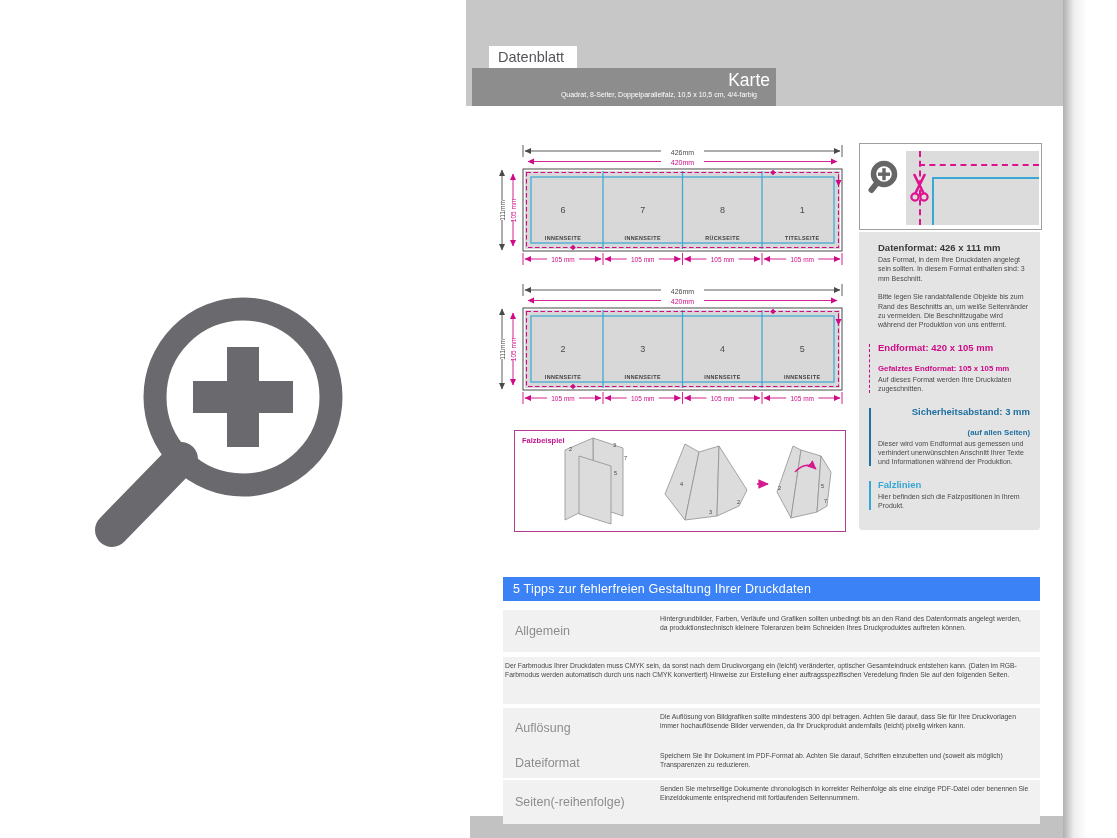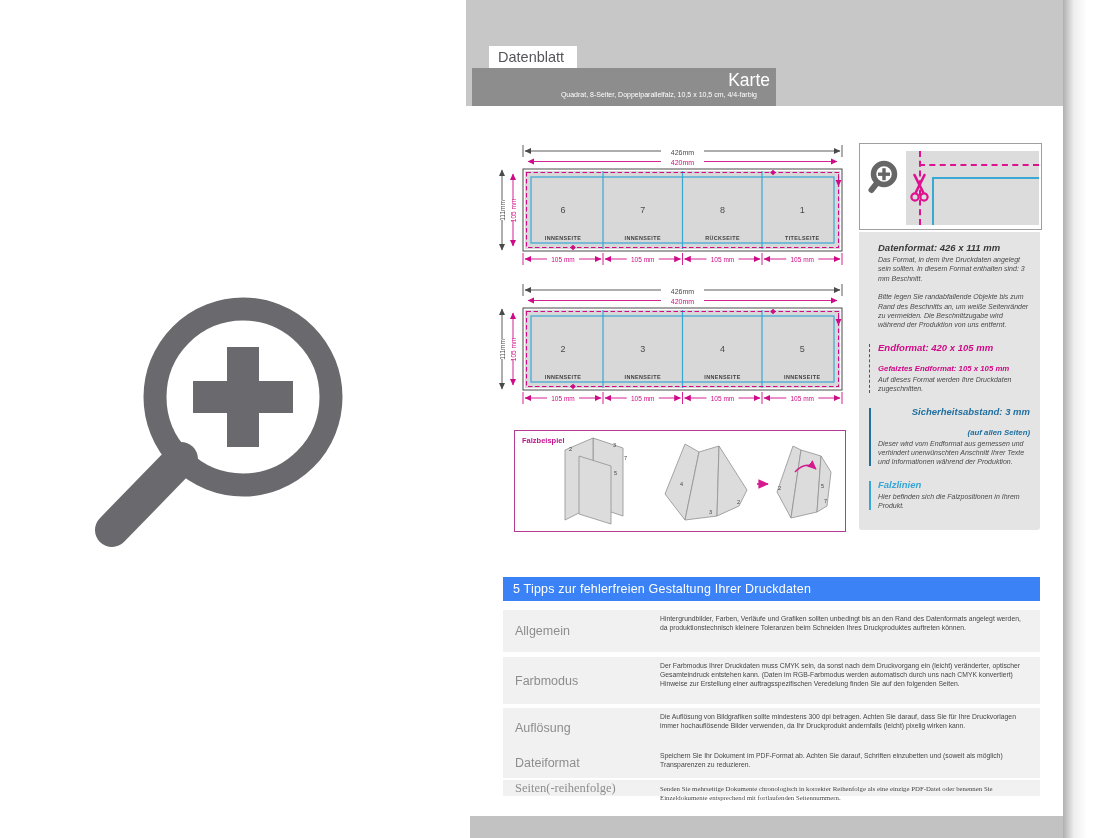--- a/index.html
+++ b/index.html
@@ -21,21 +21,21 @@
   .falz-box{left:514px;top:430px;width:330px;height:100px;border:1px solid #b53b90;background:#fff;}
   .falz-label{position:absolute;left:7px;top:5px;color:#c0128c;font-size:7.5px;font-weight:bold;}
   
   .info-top{left:859px;top:143px;width:181px;height:85px;background:#fff;border:1px solid #9f9f9f;}
   .mini{position:absolute;left:46px;top:7px;right:2px;bottom:4px;background:#dcdcdc;}
   .mini .dash-h{position:absolute;left:13px;right:0;top:13px;border-top:2px dashed #e01190;}
   .mini .dash-v{position:absolute;left:13px;top:0;bottom:0;border-left:2px dashed #e01190;}
   .mini .blue-corner{position:absolute;left:26px;top:26px;right:0;bottom:0;
        border-top:2px solid #3aa7d4;border-left:2px solid #3aa7d4;}
   .info-gray{left:859px;top:232px;width:181px;height:298px;background:#e4e4e4;
-       padding:10px 10px 12px 10px;box-sizing:border-box;border-radius:0 0 3px 3px;font-style:italic;}
+       padding:10px 10px 12px 10px;box-sizing:border-box;border-radius:0 0 3px 3px;}
   .sec{position:relative;padding-left:9px;}
   .sec+.sec{margin-top:9px;}
   .sec.sp{margin-top:12px;}
   .sec .h{font-size:9.5px;font-weight:bold;}
   .sec .sh{font-size:7.8px;font-weight:bold;margin-top:11px;}
   .sec .b{font-size:7px;line-height:9.4px;color:#4a4a4a;margin-top:2px;}
   .dark{color:#3a3a3c;} .mag{color:#cf0a86;} .blue{color:#1f6f9f;text-align:right;} .cyan{color:#35a6d6;}
   .bar-m::before{content:'';position:absolute;left:0;top:2px;bottom:1px;border-left:1px dashed #cf0a86;}
   .bar-b::before{content:'';position:absolute;left:0;top:2px;bottom:1px;border-left:2px solid #1f6f9f;}
   .bar-c::before{content:'';position:absolute;left:0;top:2px;bottom:1px;border-left:2px solid #35a6d6;}
@@ -291,28 +291,27 @@
   </div>
 </div>
 
 <div class="abs tips">
   <div class="tips-header">5 Tipps zur fehlerfreien Gestaltung Ihrer Druckdaten</div>
   <div class="trow" style="top:33px;height:42px;">
     <div class="tlabel">Allgemein</div>
     <div class="ttext">Hintergrundbilder, Farben, Verläufe und Grafiken sollten unbedingt bis an den Rand des Datenformats angelegt werden, da produktionstechnisch kleinere Toleranzen beim Schneiden Ihres Druckproduktes auftreten können.</div>
   </div>
   <div class="trow" style="top:80px;height:47px;">
-    <div class="tlabel">Farbmodus</div>
     <div class="ttext">Der Farbmodus Ihrer Druckdaten muss CMYK sein, da sonst nach dem Druckvorgang ein (leicht) veränderter, optischer Gesamteindruck entstehen kann. (Daten im RGB-Farbmodus werden automatisch durch uns nach CMYK konvertiert) Hinweise zur Erstellung einer auftragsspezifischen Veredelung finden Sie auf den folgenden Seiten.</div>
   </div>
   <div class="trow" style="top:131px;height:40px;">
     <div class="tlabel">Auflösung</div>
     <div class="ttext">Die Auflösung von Bildgrafiken sollte mindestens 300 dpi betragen. Achten Sie darauf, dass Sie für Ihre Druckvorlagen immer hochauflösende Bilder verwenden, da Ihr Druckprodukt andernfalls (leicht) pixelig wirken kann.</div>
   </div>
   <div class="trow" style="top:170px;height:31px;">
     <div class="tlabel">Dateiformat</div>
     <div class="ttext">Speichern Sie Ihr Dokument im PDF-Format ab. Achten Sie darauf, Schriften einzubetten und (soweit als möglich) Transparenzen zu reduzieren.</div>
   </div>
-  <div class="trow" style="top:203px;height:16px;font-family:Liberation Serif, serif;">
+  <div class="trow" style="top:203px;height:44px;">
     <div class="tlabel">Seiten(-reihenfolge)</div>
     <div class="ttext">Senden Sie mehrseitige Dokumente chronologisch in korrekter Reihenfolge als eine einzige PDF-Datei oder benennen Sie Einzeldokumente entsprechend mit fortlaufenden Seitennummern.</div>
   </div>
 </div>
 
 </body></html>

